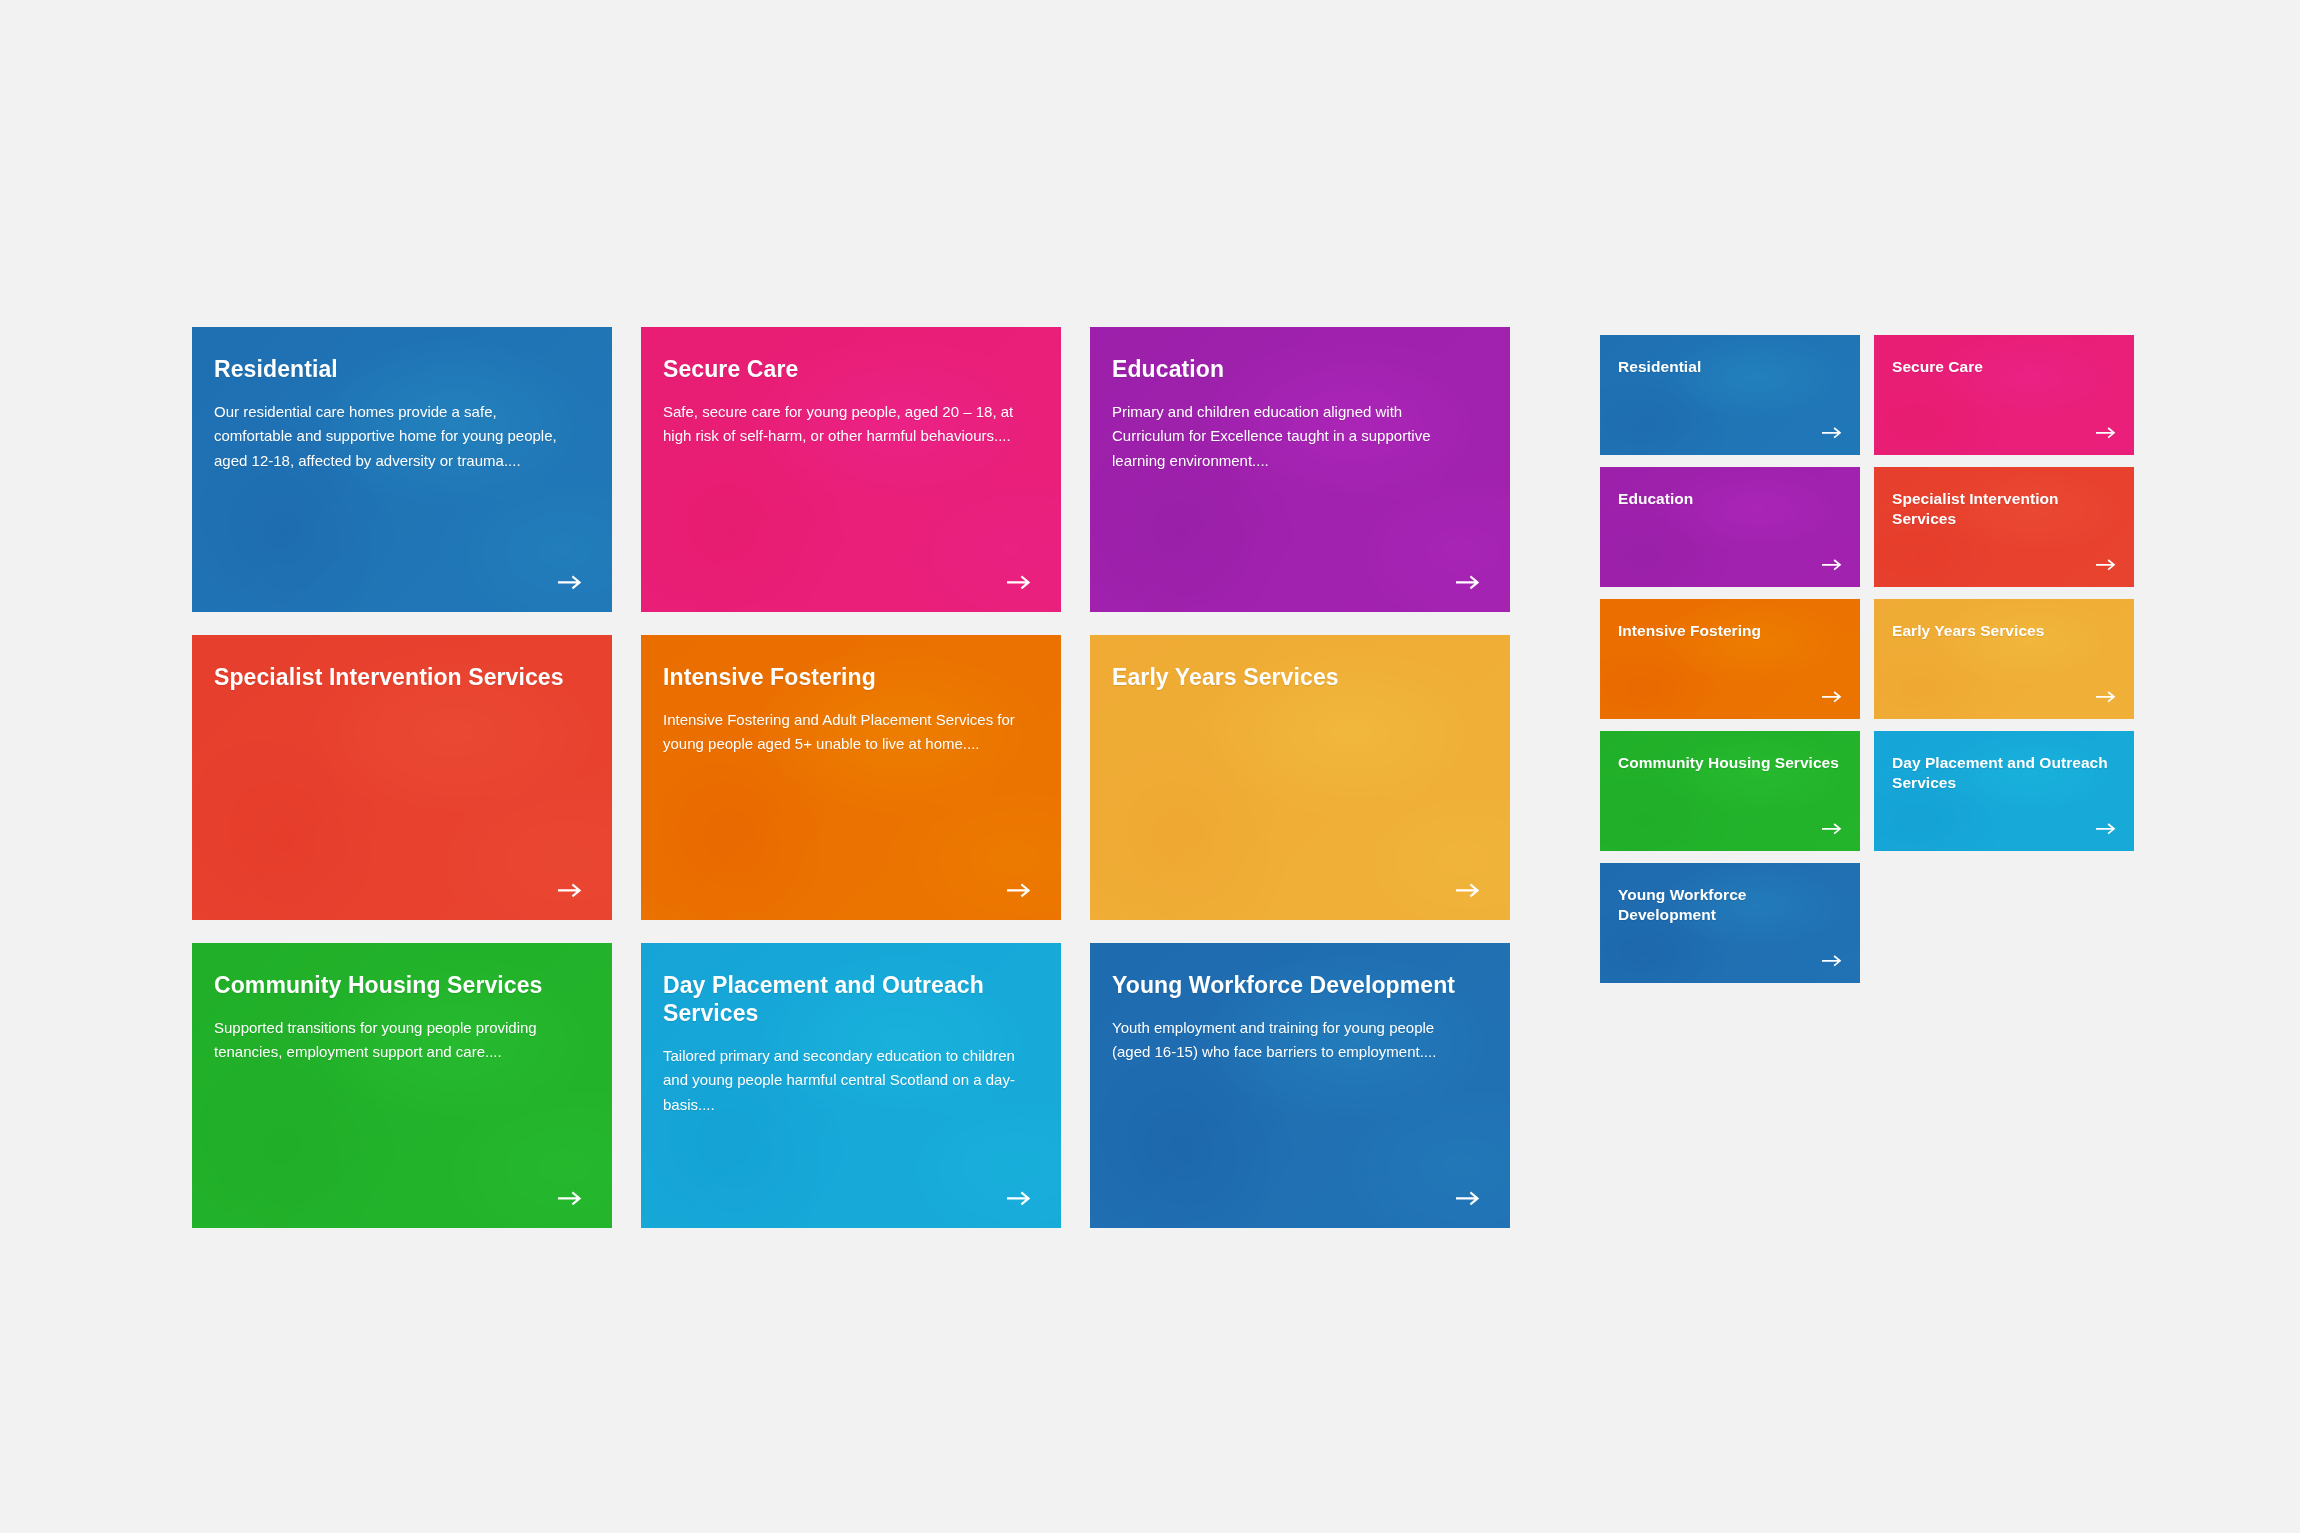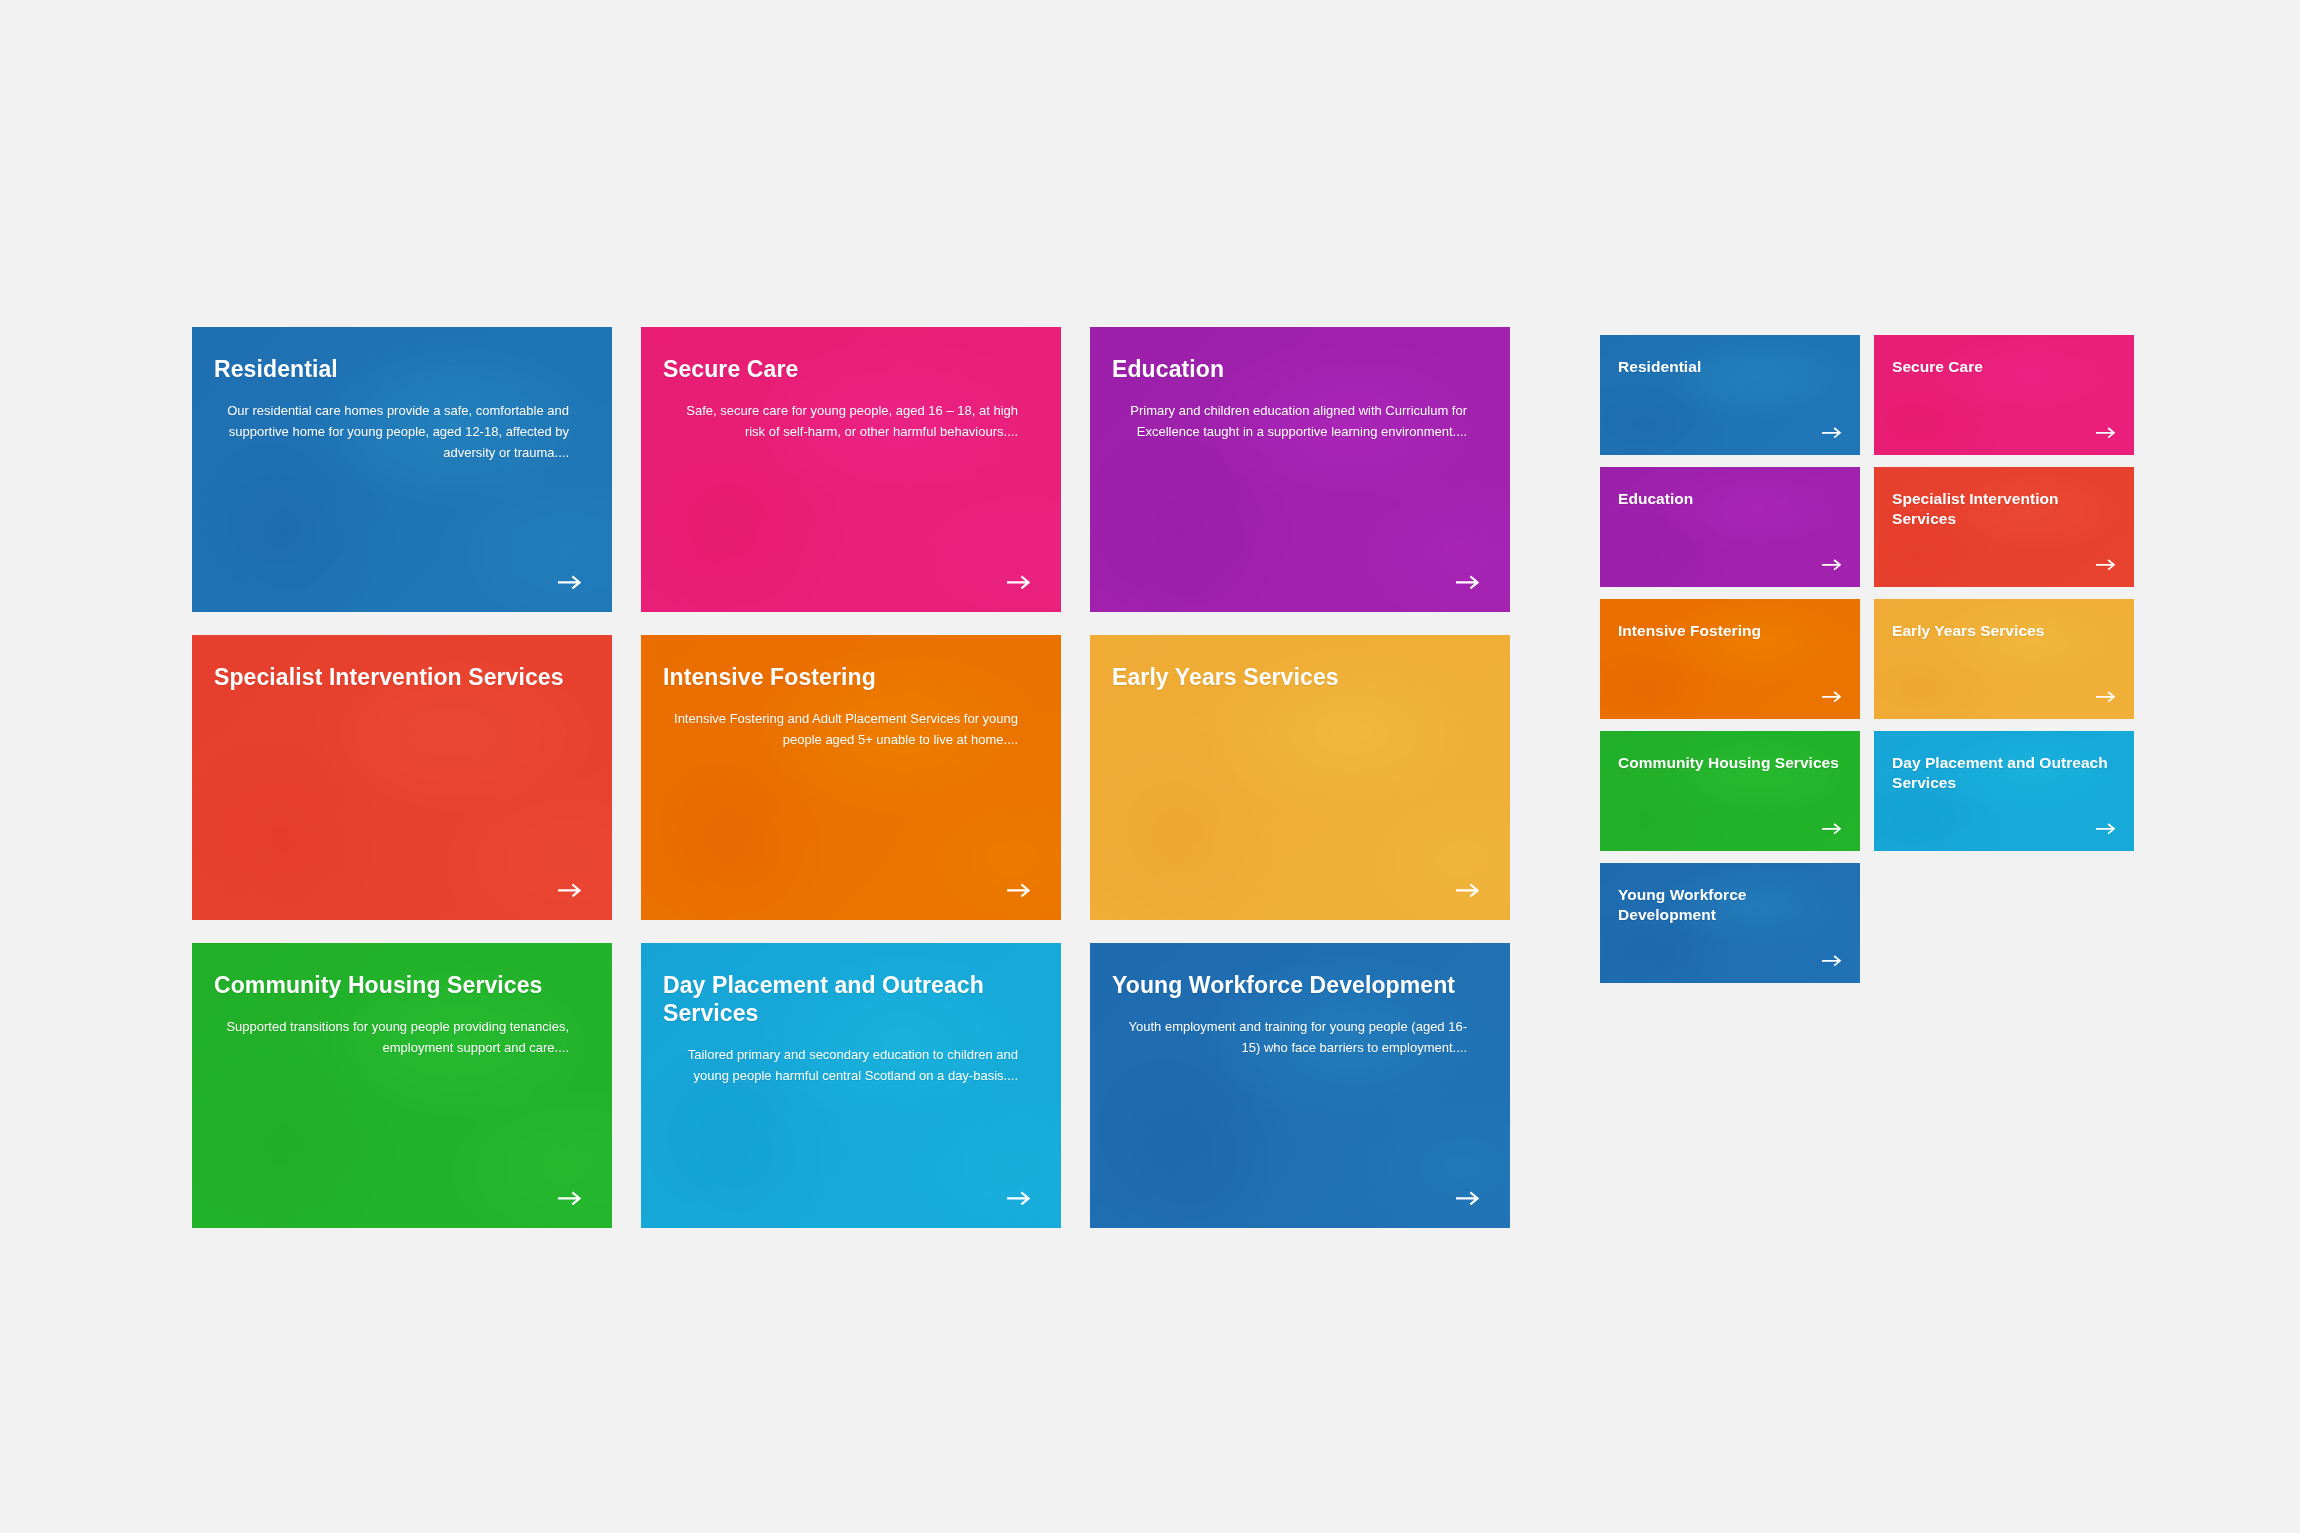--- a/index.html
+++ b/index.html
@@ -64,25 +64,24 @@
   .card-title {
     font-weight: 700;
     font-size: 23px;
     line-height: 1.22;
     letter-spacing: 0.1px;
     margin-bottom: 17px;
     text-shadow: 0 1px 1px rgba(0,0,0,0.10);
   }
 
   .card-desc {
-    font-size: 13px;
+    font-size: 15px;
     line-height: 1.62;
     max-width: 355px;
     text-shadow: 0 1px 1px rgba(0,0,0,0.08);
-    text-align: right;
   }
 
   .card-arrow {
     position: absolute;
     right: 28px;
     bottom: 22px;
     z-index: 3;
     width: 26px;
     height: 16px;
     display: block;
@@ -157,21 +156,21 @@
         <span class="card-arrow">
           <svg viewBox="0 0 26 16" xmlns="http://www.w3.org/2000/svg" aria-hidden="true">
             <path d="M0 8.4 H20.2 M15.2 3.1 L21.6 8.4 L15.2 13.7" stroke="#ffffff" stroke-width="2.1" fill="none" stroke-linecap="square" stroke-linejoin="miter"></path>
           </svg>
         </span>
       </div>
       <div class="card" style="background: rgb(233, 30, 120);">
         <div class="texture"></div>
         <div class="body-wrap">
           <div class="card-title">Secure Care</div>
-          <div class="card-desc">Safe, secure care for young people, aged 16 – 18, at high risk of self-harm, or other harmful behaviours....</div>
+          <div class="card-desc">Safe, secure care for young people, aged 20 – 18, at high risk of self-harm, or other harmful behaviours....</div>
         </div>
         <span class="card-arrow">
           <svg viewBox="0 0 26 16" xmlns="http://www.w3.org/2000/svg" aria-hidden="true">
             <path d="M0 8.4 H20.2 M15.2 3.1 L21.6 8.4 L15.2 13.7" stroke="#ffffff" stroke-width="2.1" fill="none" stroke-linecap="square" stroke-linejoin="miter"></path>
           </svg>
         </span>
       </div>
       <div class="card" style="background: rgb(160, 33, 174);">
         <div class="texture"></div>
         <div class="body-wrap">

